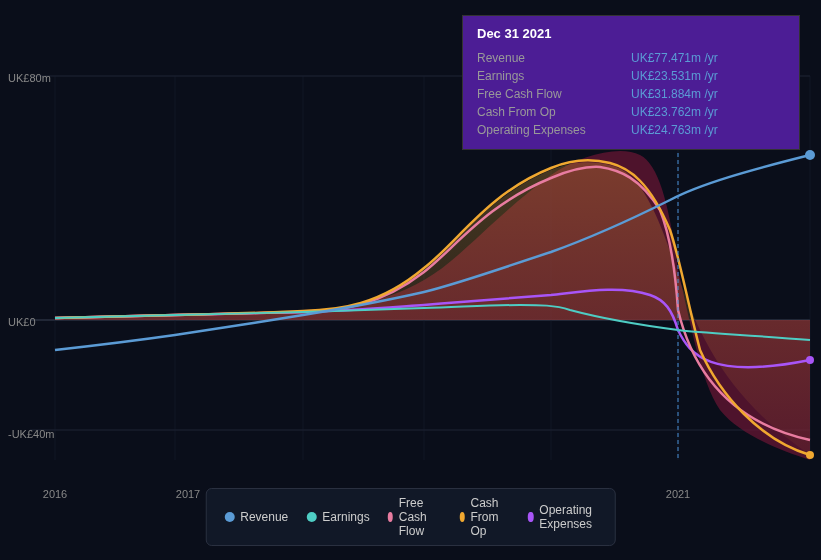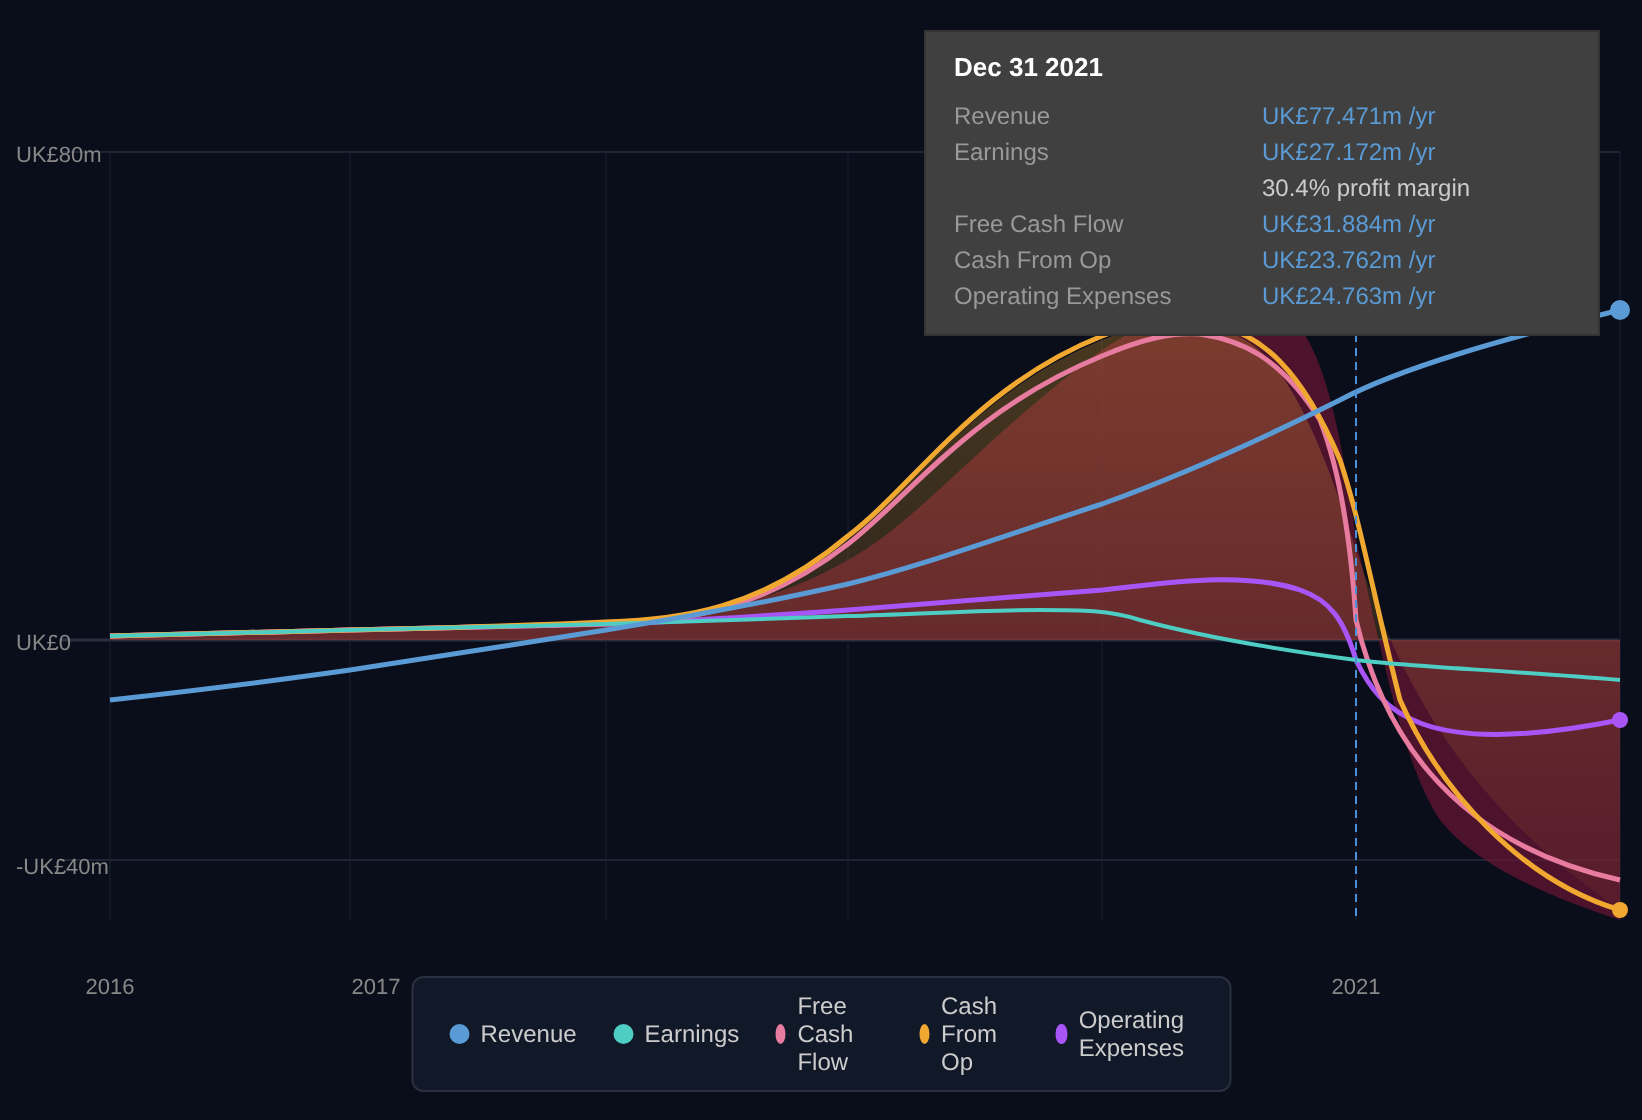--- a/index.html
+++ b/index.html
@@ -19,21 +19,21 @@
       width: 821px;
       height: 560px;
     }
 
     
     #tooltip {
       position: absolute;
       top: 15px;
       left: 462px;
       width: 338px;
-      background: #404040;
+      background: #4c1d95;
       border: 1px solid #333;
       padding: 10px 14px;
       z-index: 10;
     }
 
     #tooltip .tooltip-date {
       color: #fff;
       font-size: 13px;
       font-weight: bold;
       margin-bottom: 8px;
@@ -236,25 +236,21 @@
   <div id="tooltip">
     <div class="tooltip-date">Dec 31 2021</div>
     <table>
       <tbody>
           <tr>
         <td>Revenue</td>
         <td class="val-blue">UK£77.471m /yr</td>
       </tr>
       <tr>
         <td>Earnings</td>
-        <td class="val-blue">UK£27.172m /yr</td>
-      </tr>
-      <tr>
-        <td></td>
-        <td class="val-light" style="color:#ccc;">30.4% profit margin</td>
+        <td class="val-blue">UK£23.531m /yr</td>
       </tr>
       <tr>
         <td>Free Cash Flow</td>
         <td class="val-blue">UK£31.884m /yr</td>
       </tr>
       <tr>
         <td>Cash From Op</td>
         <td class="val-blue">UK£23.762m /yr</td>
       </tr>
       <tr>

